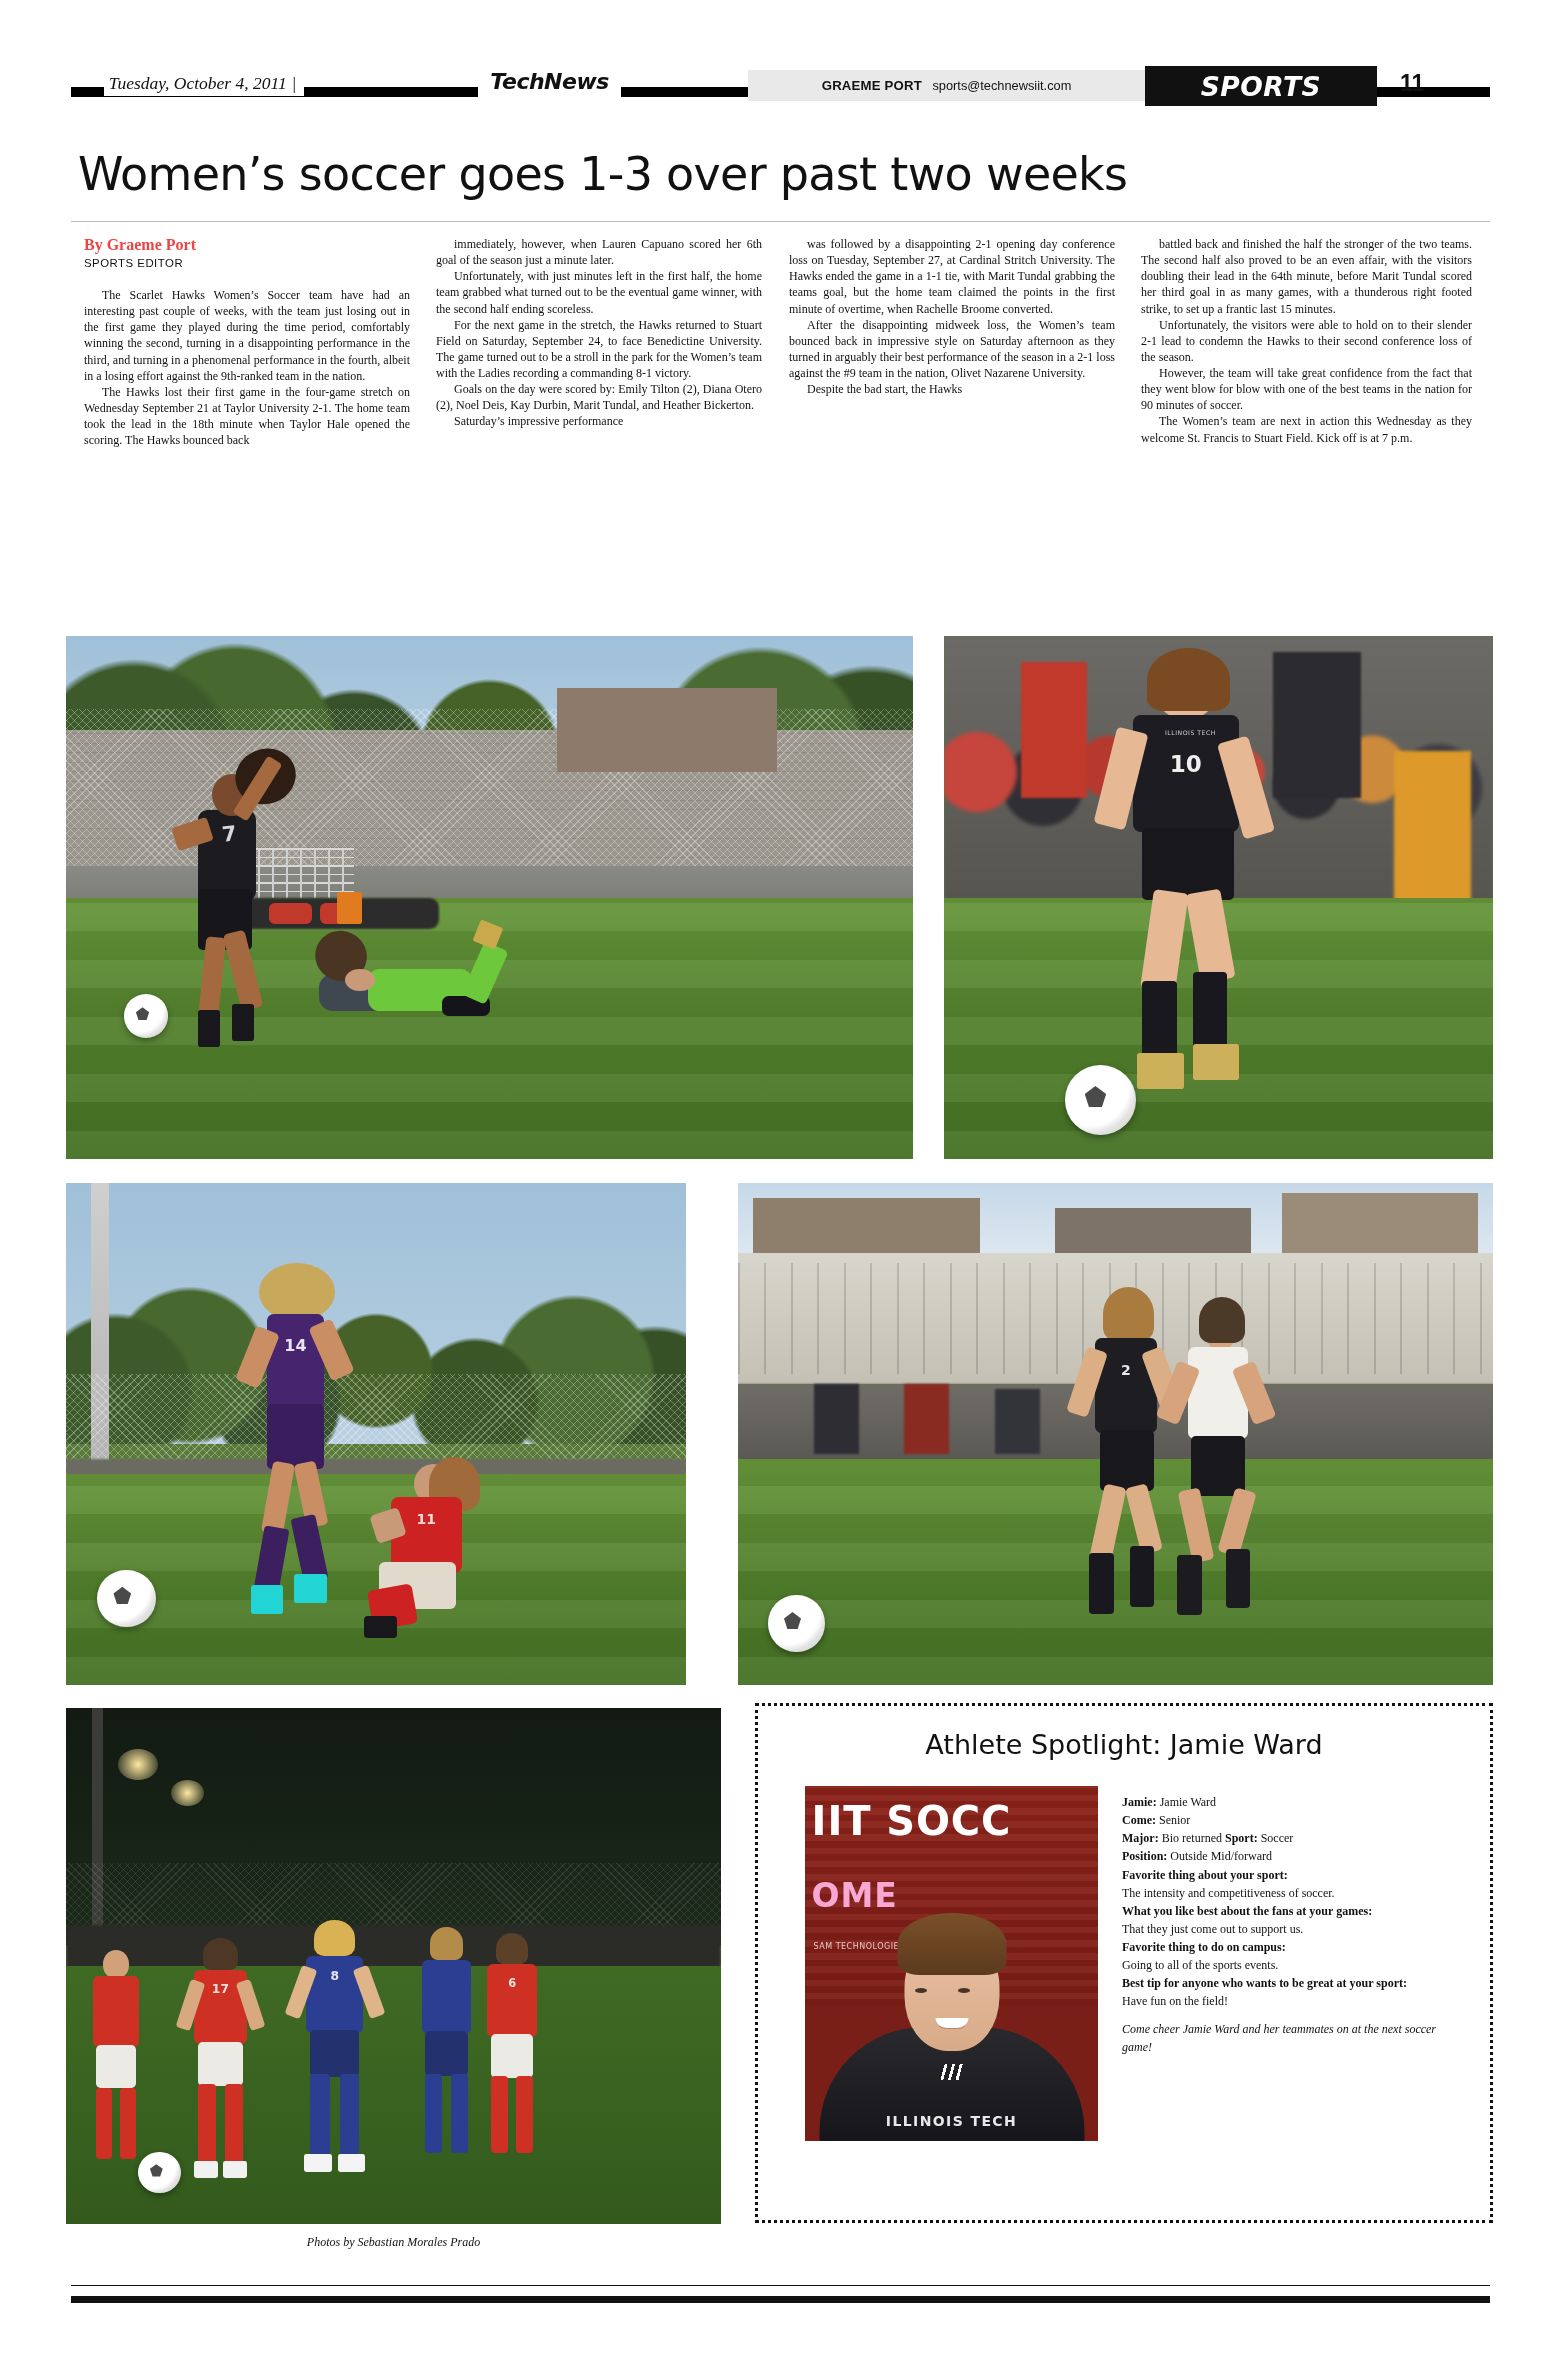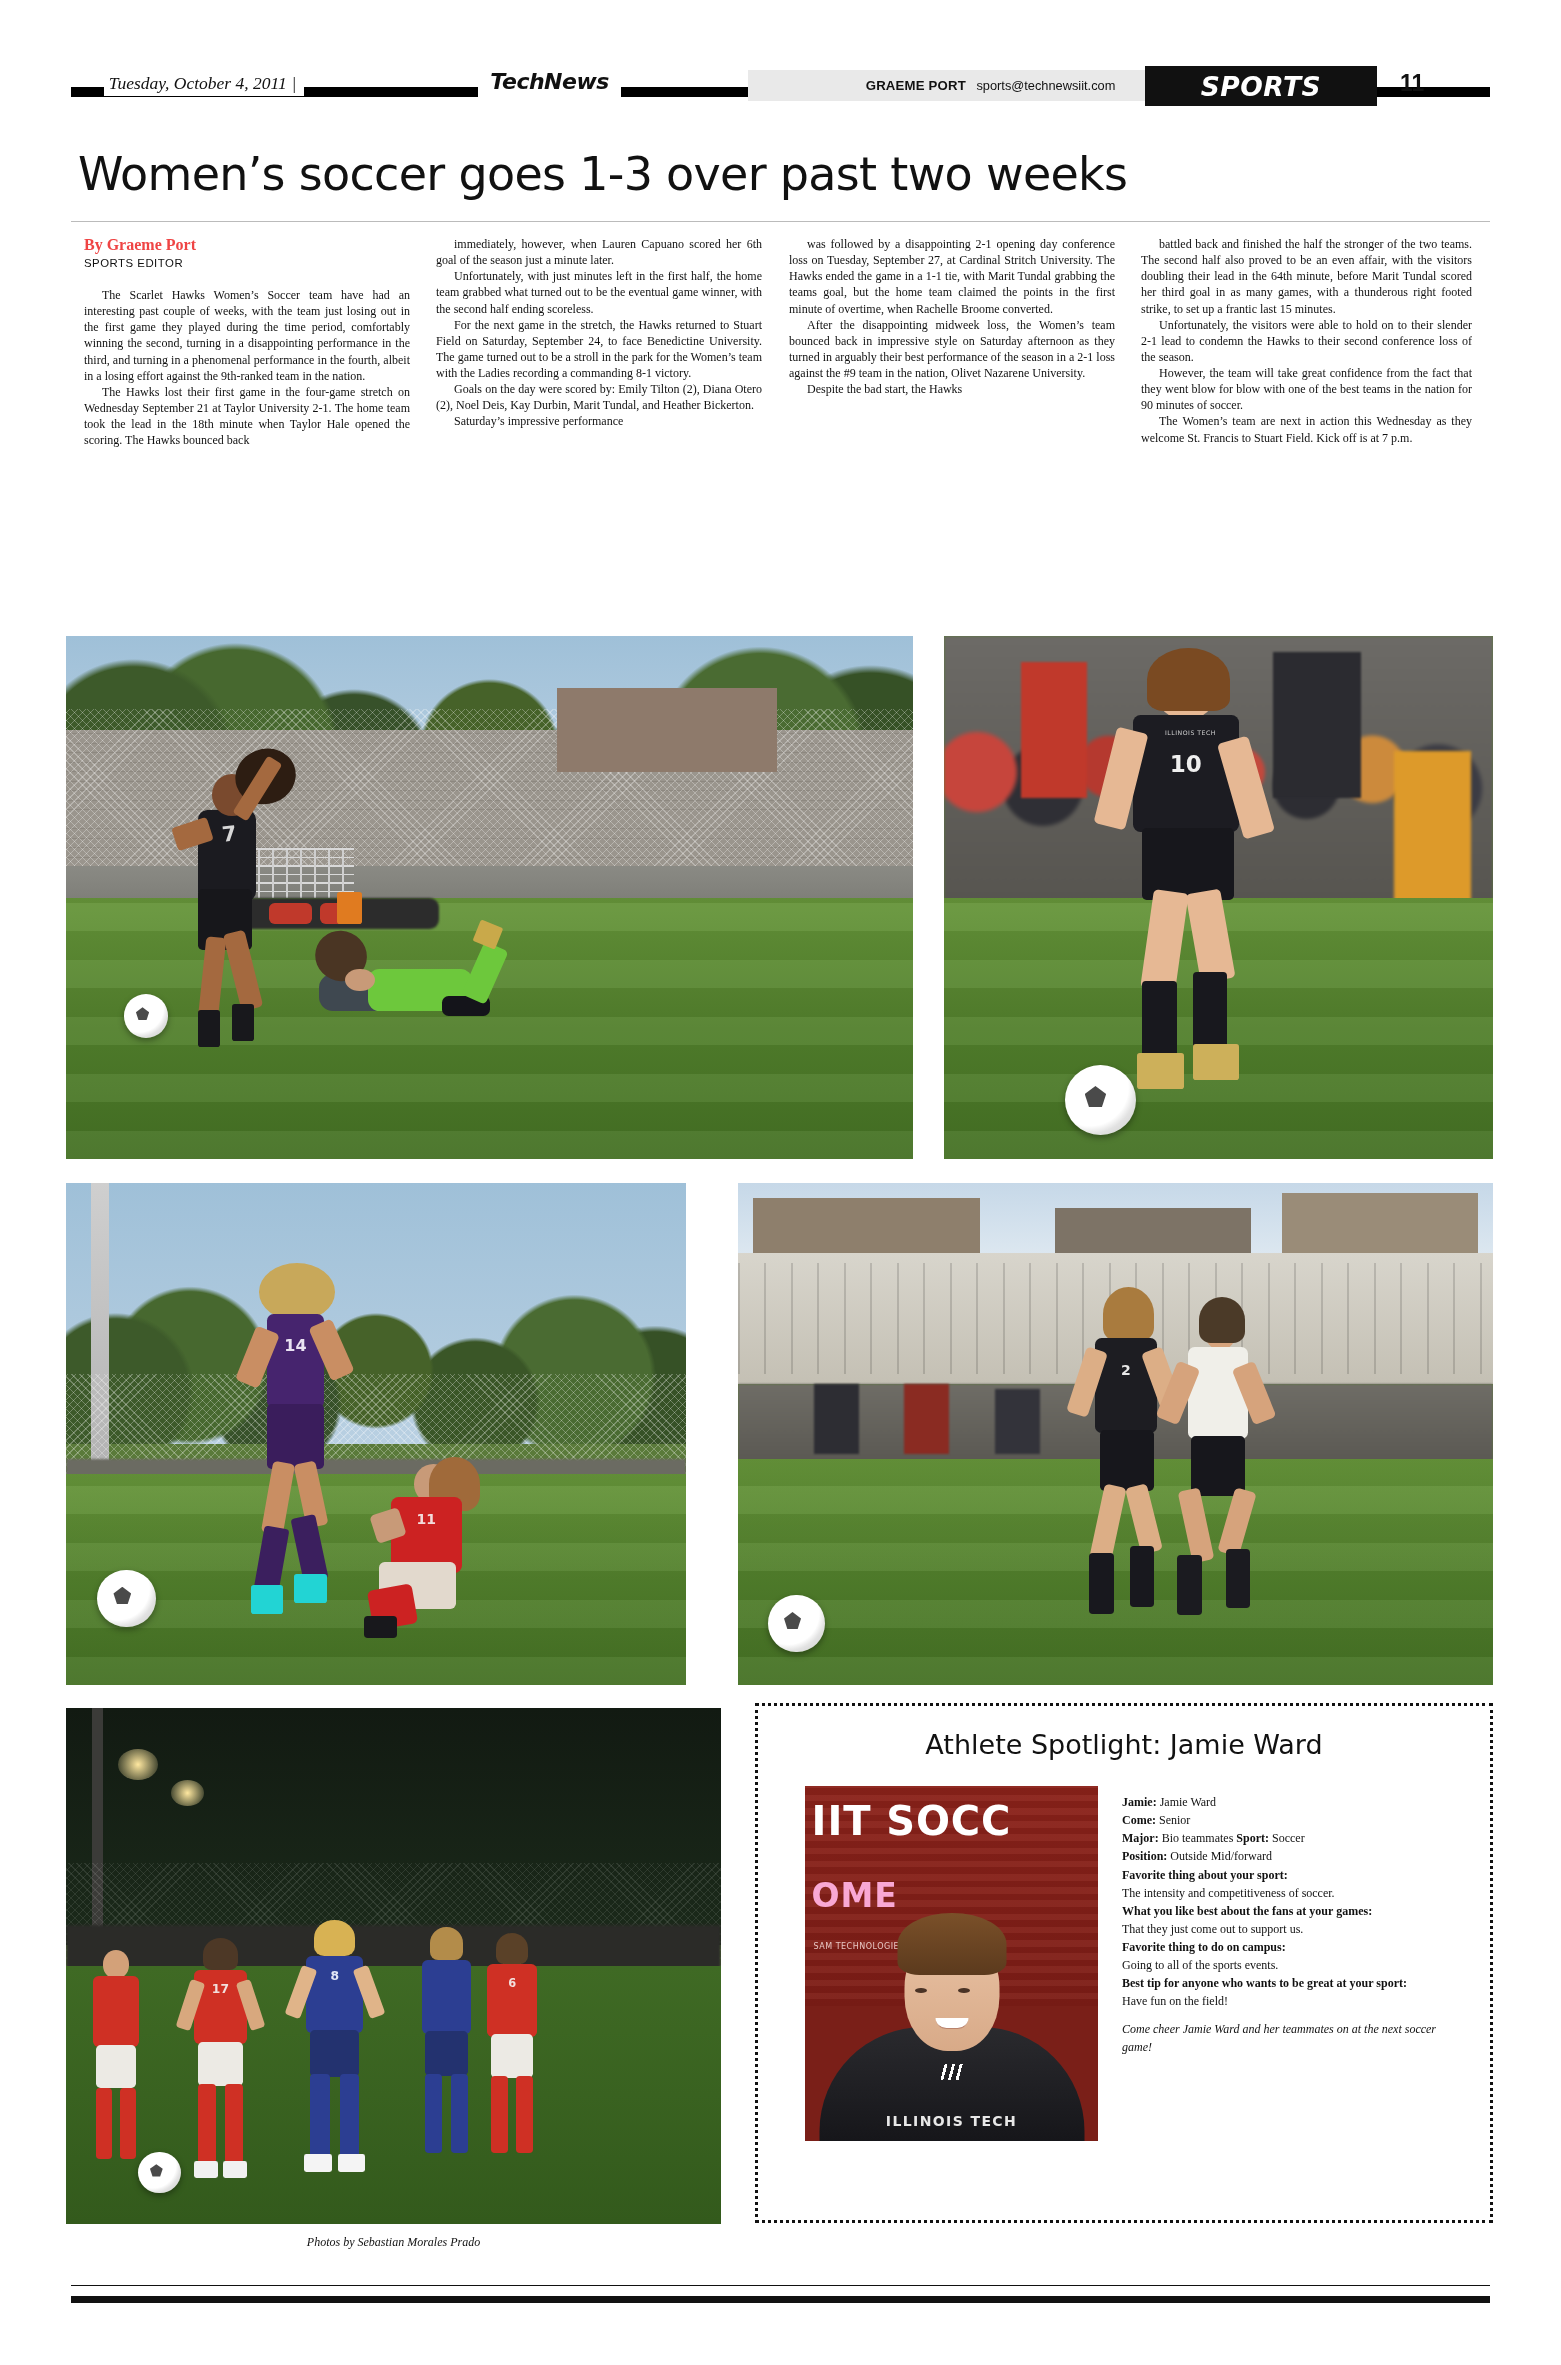--- a/index.html
+++ b/index.html
@@ -74,21 +74,20 @@
     left: 748px;
     top: 70px;
     width: 397px;
     height: 31px;
     background: #e9e9e9;
     display: flex;
     align-items: center;
     justify-content: center;
     gap: 10.4px;
     font-family: "Liberation Sans", sans-serif;
-    padding-left: 44px;
   }
   .mast-contact .byline-name {
     font-weight: bold;
     font-size: 13.2px;
     letter-spacing: 0.2px;
     color: #111;
   }
   .mast-contact .byline-mail {
     font-size: 12.8px;
     color: #111;
@@ -682,21 +681,21 @@
       <p class="line">
         <b>Jamie:</b>
         <span>Jamie Ward</span>
       </p>
       <p class="line">
         <b>Come:</b>
         <span>Senior</span>
       </p>
       <p class="line">
         <b>Major:</b>
-        <span>Bio teammates</span>
+        <span>Bio returned</span>
         <b>Sport:</b>
         <span>Soccer</span>
       </p>
       <p class="line">
         <b>Position:</b>
         <span>Outside Mid/forward</span>
       </p>
       <p class="line">
         <b>Favorite thing about your sport:</b>
       </p>

